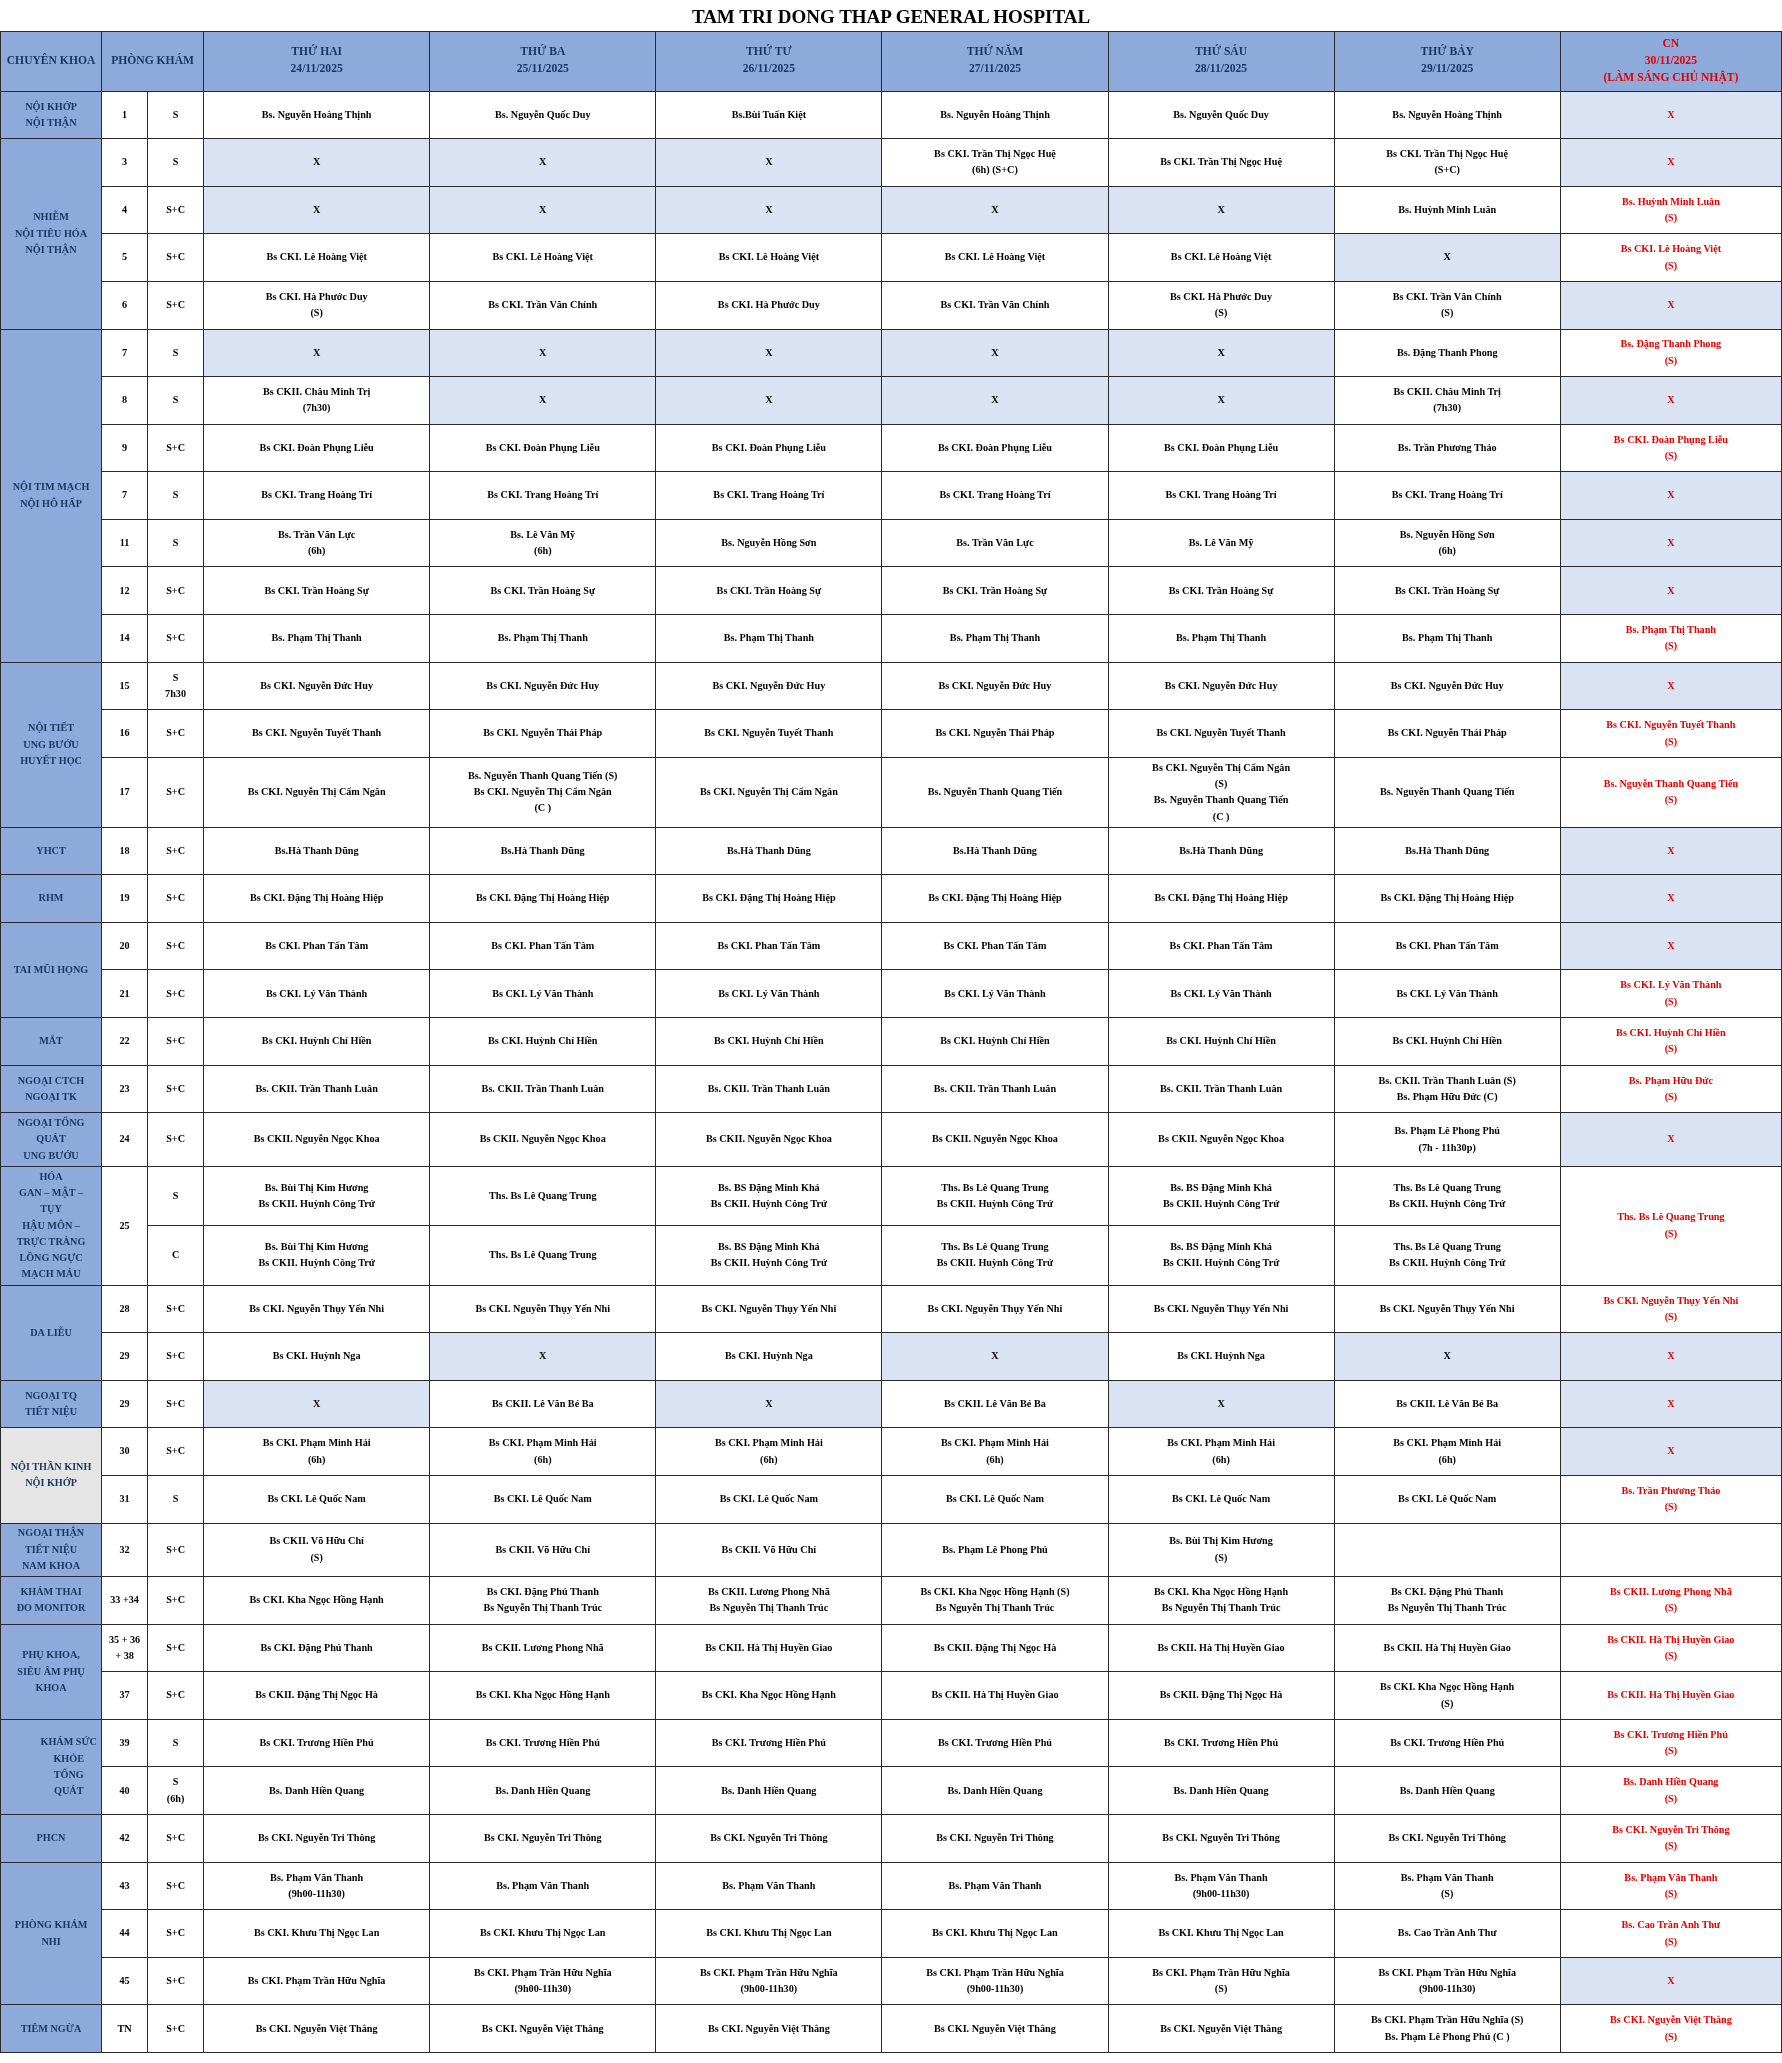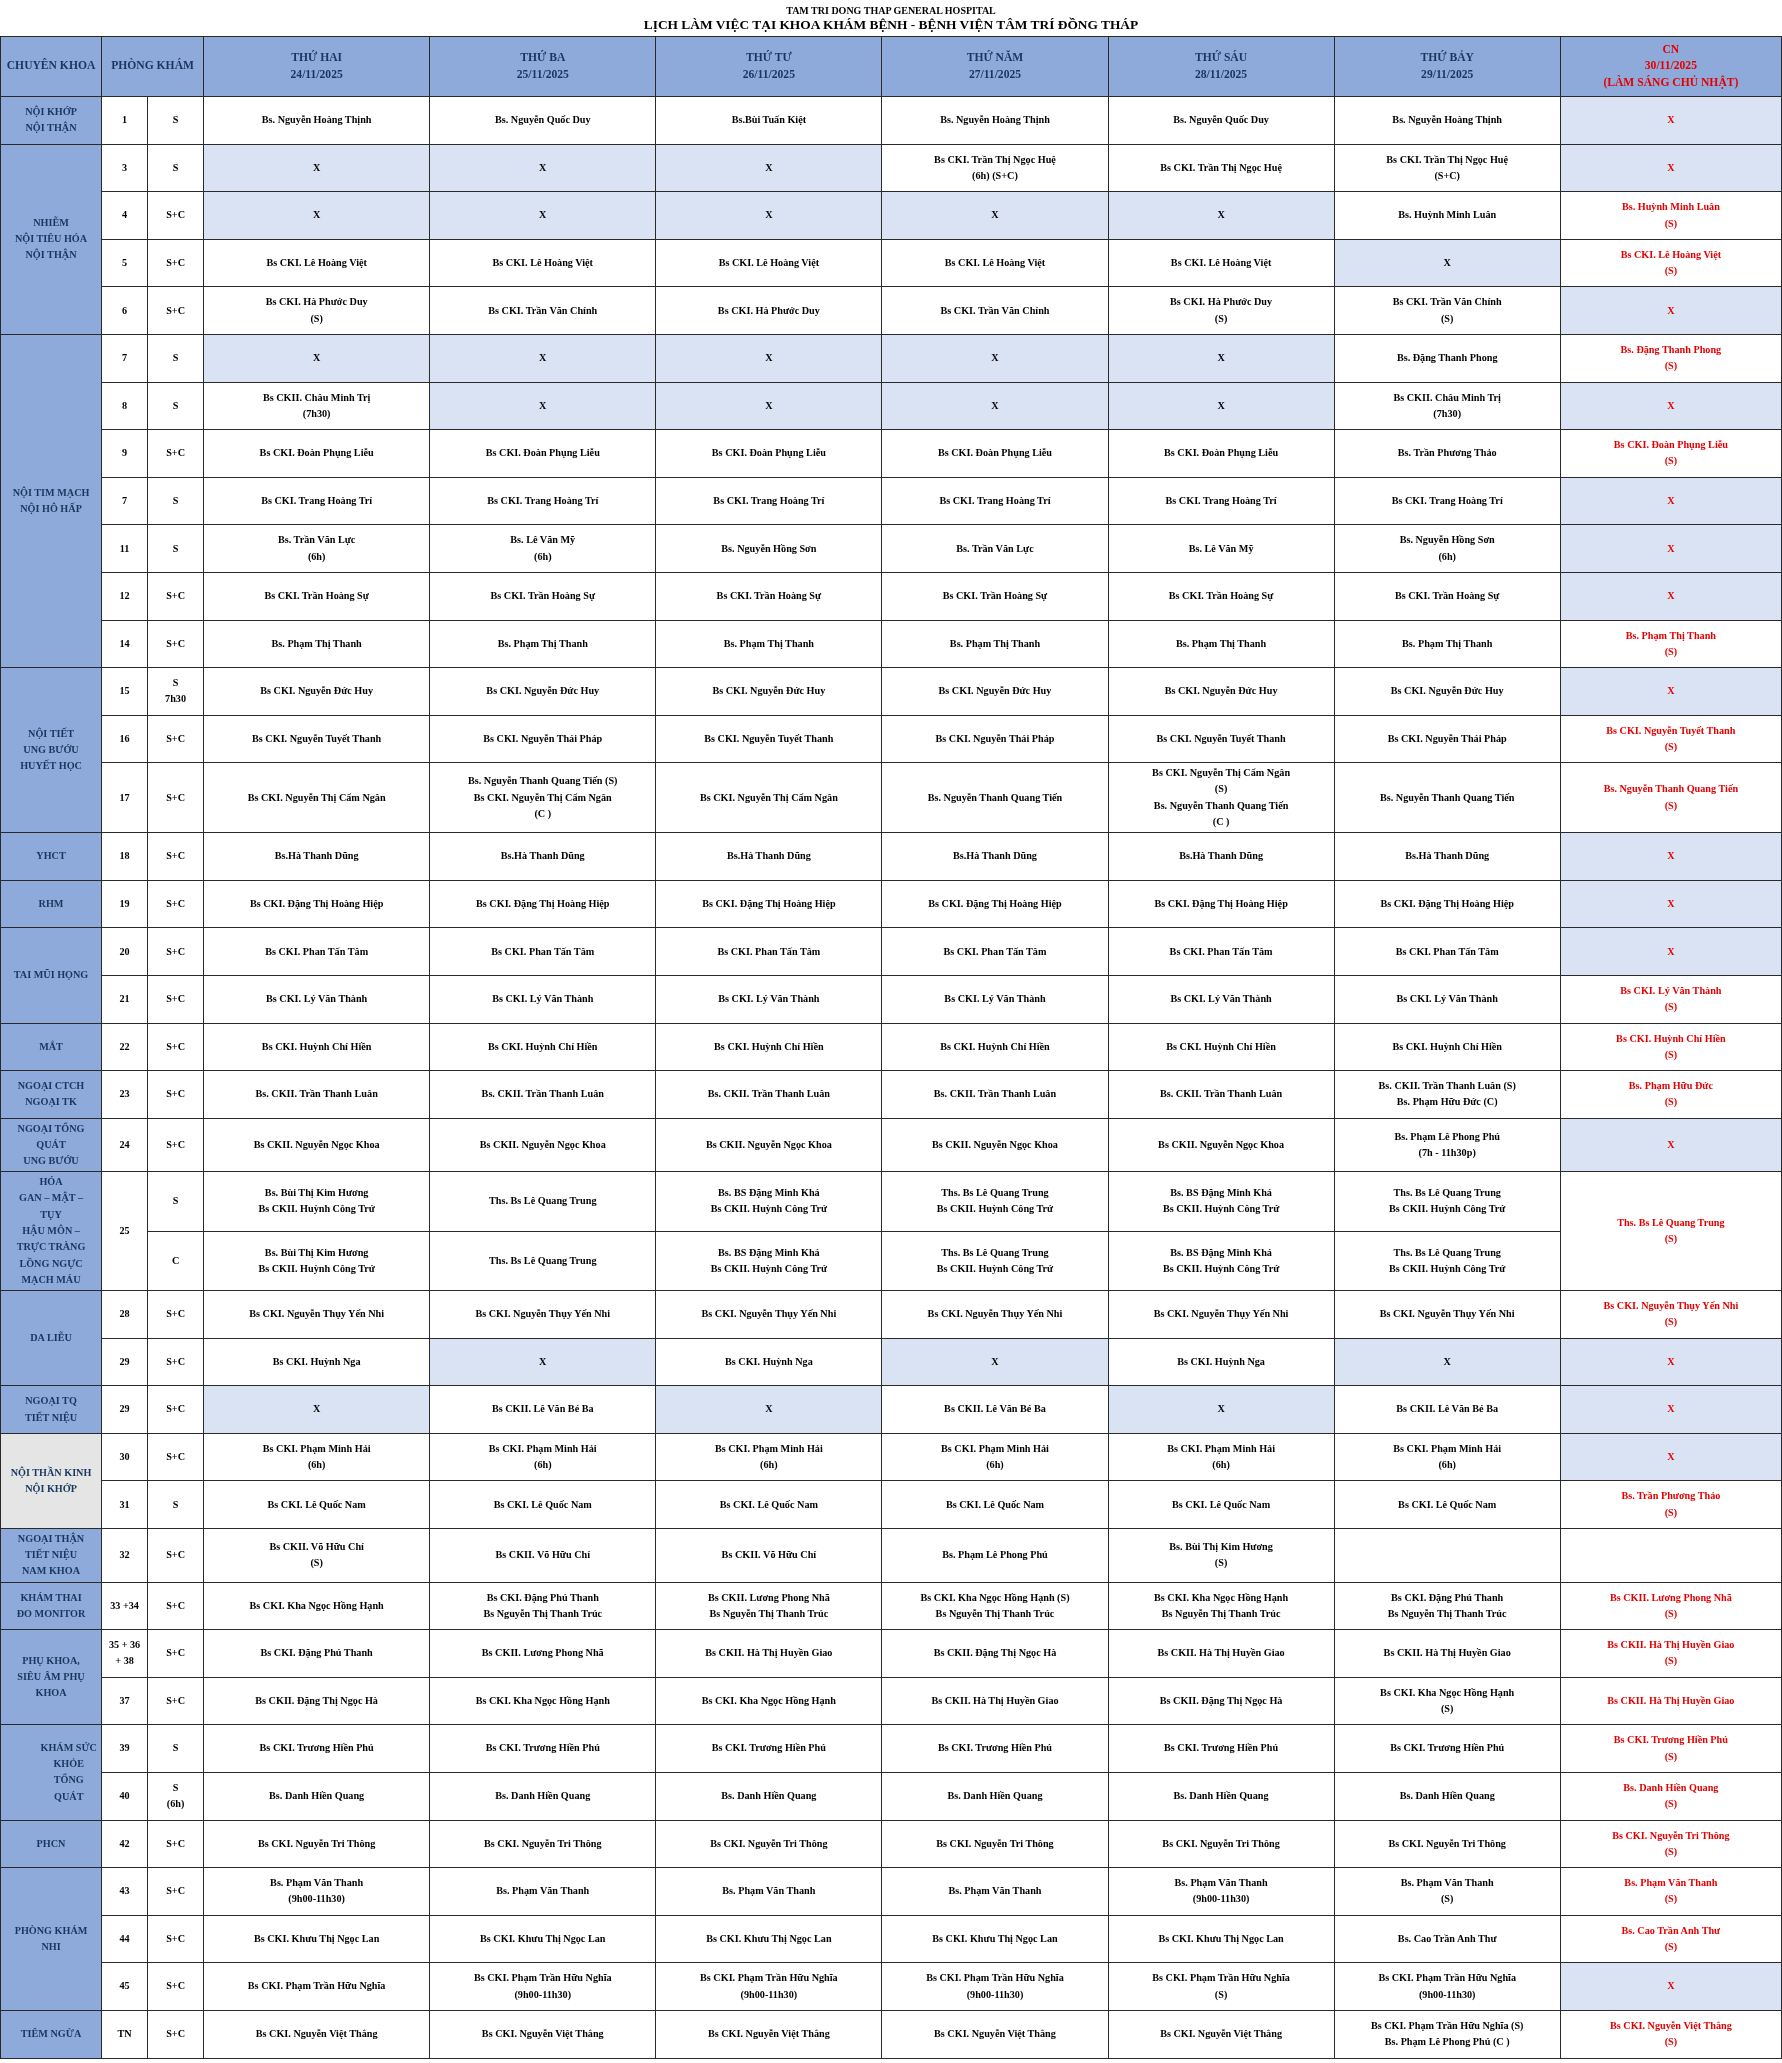--- a/index.html
+++ b/index.html
@@ -1,36 +1,35 @@
 <!DOCTYPE html>
 <html style="font-size:14.3px"><head>
 <meta charset="utf-8">
 <style>
   html,body{margin:0;padding:0;background:#fff;}
   body{width:1782px;font-family:"Liberation Serif","DejaVu Serif",serif;color:#000;}
   .titles{text-align:center;padding-top:4.5px;}
-  .t1{font-size:10px;font-weight:bold;line-height:1.25;}
+  .t1{font-size:19px;font-weight:bold;line-height:1.25;}
   .t2{font-size:13.4px;font-weight:bold;line-height:1.25;}
   .t3{font-size:11.6px;font-weight:bold;line-height:1.4;}
   table.sched{border-collapse:collapse;table-layout:fixed;width:1782px;margin-top:2.7px;border:1.8px solid #000;}
   table.sched thead{border-bottom:1.8px solid #000;}
   table.sched tbody{border-top:1.8px solid #000;}
   th,td{border:0.9px solid #2a2a2a;text-align:center;vertical-align:middle;font-weight:bold;padding:1.8px 3.6px;overflow:hidden;}
   th{height:55px;font-size:11.6px;line-height:1.45;}
   td{height:43px;font-size:10.2px;line-height:1.6;}
   td.spec{font-size:10.2px;}
   td.room{font-size:10.2px;}
   td.sess{font-size:10.2px;}
 </style>
 </head>
 <body>
 
 <div class="titles">
   <div class="t1">TAM TRI DONG THAP GENERAL HOSPITAL</div>
-  <div class="t2">LỊCH LÀM VIỆC TẠI KHOA KHÁM BỆNH - BỆNH VIỆN TÂM TRÍ ĐỒNG THÁP</div>
 </div>
 
 <table class="sched">
   <colgroup>
       <col style="width: 101px;">
       <col style="width: 46px;">
       <col style="width: 56px;">
       <col style="width: 226px;">
       <col style="width: 226px;">
       <col style="width: 226px;">

